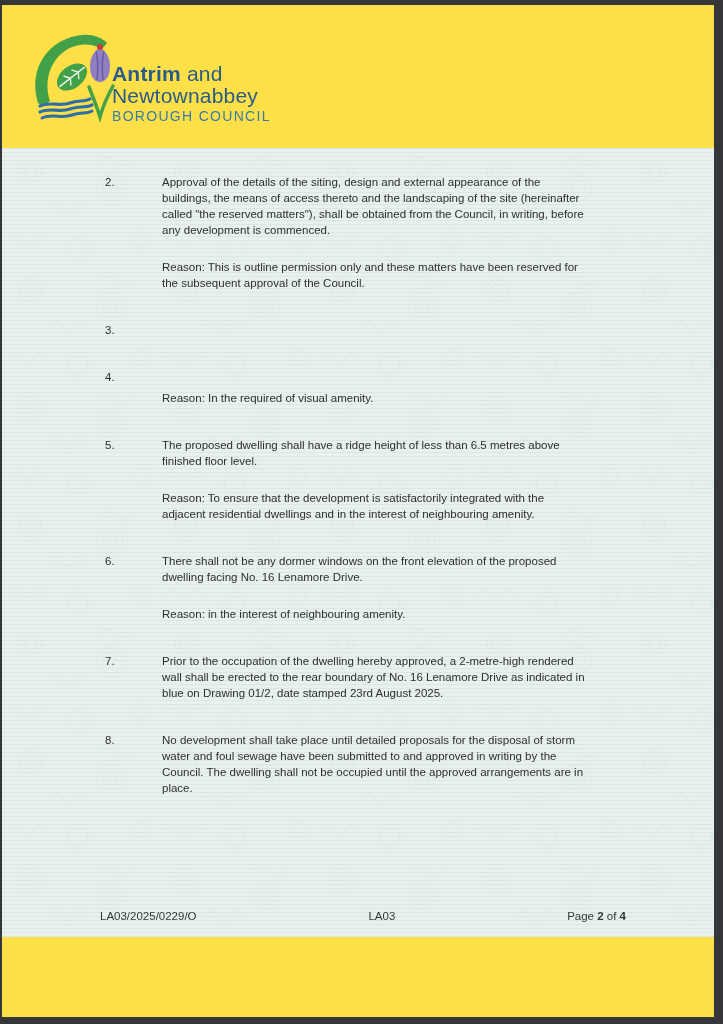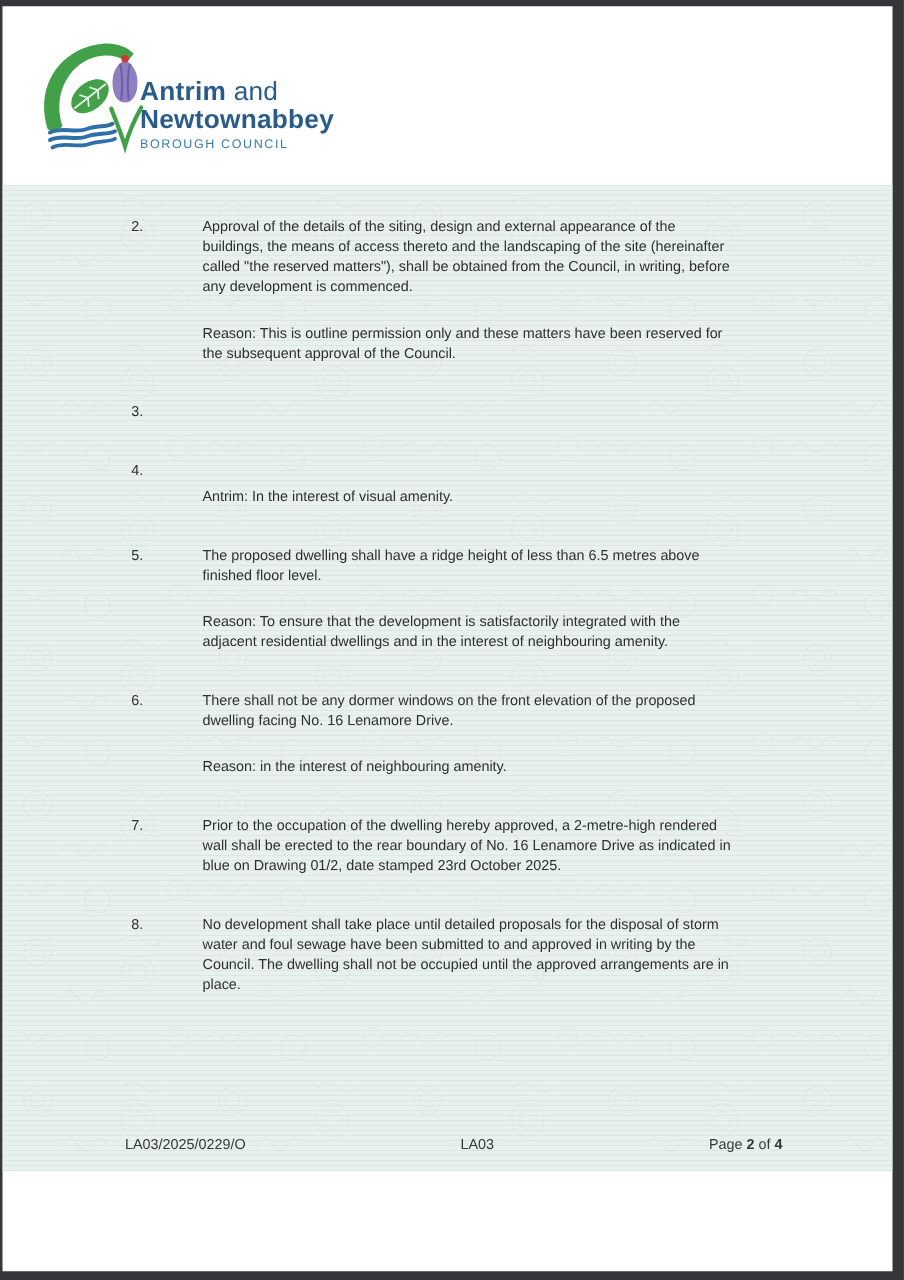--- a/index.html
+++ b/index.html
@@ -6,40 +6,40 @@
   body{
     width:723px;height:1024px;
     font-family:"Liberation Sans", sans-serif;
     background:#333538;
     position:relative;
     overflow:hidden;
   }
   .scan-frame{position:absolute;inset:0;background:#34363a;}
   .paper{
     position:absolute;top:5px;left:2px;right:9px;bottom:7px;
-    background:#ffffff;overflow:hidden;
+    background:#fde047;overflow:hidden;
   }
   
   .security-band{
     position:absolute;left:0;right:0;top:143px;height:789px;
     background:
       repeating-linear-gradient(180deg,
         rgba(148,185,178,0.17) 0px, rgba(148,185,178,0.17) 1px,
         rgba(0,0,0,0) 1px, rgba(0,0,0,0) 4px),
       #e9f1ef;
   }
   .guilloche{position:absolute;inset:0;opacity:0.55;}
   
   .logo{position:absolute;top:28px;left:28px;width:280px;height:102px;}
   .logo-graphic{position:absolute;top:0;left:0;}
   .logo-textblock{position:absolute;left:82px;top:30px;white-space:nowrap;}
   .logo-line1{font-size:21px;line-height:22px;color:#2a5c8a;letter-spacing:0.2px;}
   .logo-line1 .b{font-weight:bold;}
-  .logo-line2{font-size:21px;line-height:22px;font-weight:bold;color:#2a5c8a;letter-spacing:0.2px;}
-  .logo-line3{font-size:10px;line-height:18px;color:#3a7ca9;letter-spacing:1.3px;}
+  .logo-line2{font-size:21px;line-height:22px;font-weight:normal;color:#2a5c8a;letter-spacing:0.2px;}
+  .logo-line3{font-size:14px;line-height:18px;color:#3a7ca9;letter-spacing:1.3px;}
   
   .content{position:absolute;top:169px;left:0;right:0;}
   .condition{display:flex;margin-bottom:31px;}
   .cond-num{
     width:57px;margin-left:103px;flex:none;
     font-size:11.5px;line-height:16px;color:#2f2f2f;
   }
   .cond-body{flex:1;}
   .cond-text,.cond-reason{
     white-space:pre;
@@ -129,21 +129,21 @@
 
       <div class="condition">
         <div class="cond-num">3.</div>
         <div class="cond-body">
         </div>
       </div>
 
       <div class="condition">
         <div class="cond-num">4.</div>
         <div class="cond-body">
-          <div class="cond-reason">Antrim: In the interest of visual amenity.</div>
+          <div class="cond-reason">Reason: In the required of visual amenity.</div>
         </div>
       </div>
 
       <div class="condition">
         <div class="cond-num">5.</div>
         <div class="cond-body">
           <div class="cond-text">The proposed dwelling shall have a ridge height of less than 6.5 metres above
 finished floor level.</div>
           <div class="cond-reason">Reason: To ensure that the development is satisfactorily integrated with the
 adjacent residential dwellings and in the interest of neighbouring amenity.</div>
@@ -157,21 +157,21 @@
 dwelling facing No. 16 Lenamore Drive.</div>
           <div class="cond-reason">Reason: in the interest of neighbouring amenity.</div>
         </div>
       </div>
 
       <div class="condition">
         <div class="cond-num">7.</div>
         <div class="cond-body">
           <div class="cond-text">Prior to the occupation of the dwelling hereby approved, a 2-metre-high rendered
 wall shall be erected to the rear boundary of No. 16 Lenamore Drive as indicated in
-blue on Drawing 01/2, date stamped 23rd October 2025.</div>
+blue on Drawing 01/2, date stamped 23rd August 2025.</div>
         </div>
       </div>
 
       <div class="condition">
         <div class="cond-num">8.</div>
         <div class="cond-body">
           <div class="cond-text">No development shall take place until detailed proposals for the disposal of storm
 water and foul sewage have been submitted to and approved in writing by the
 Council. The dwelling shall not be occupied until the approved arrangements are in
 place.</div>

